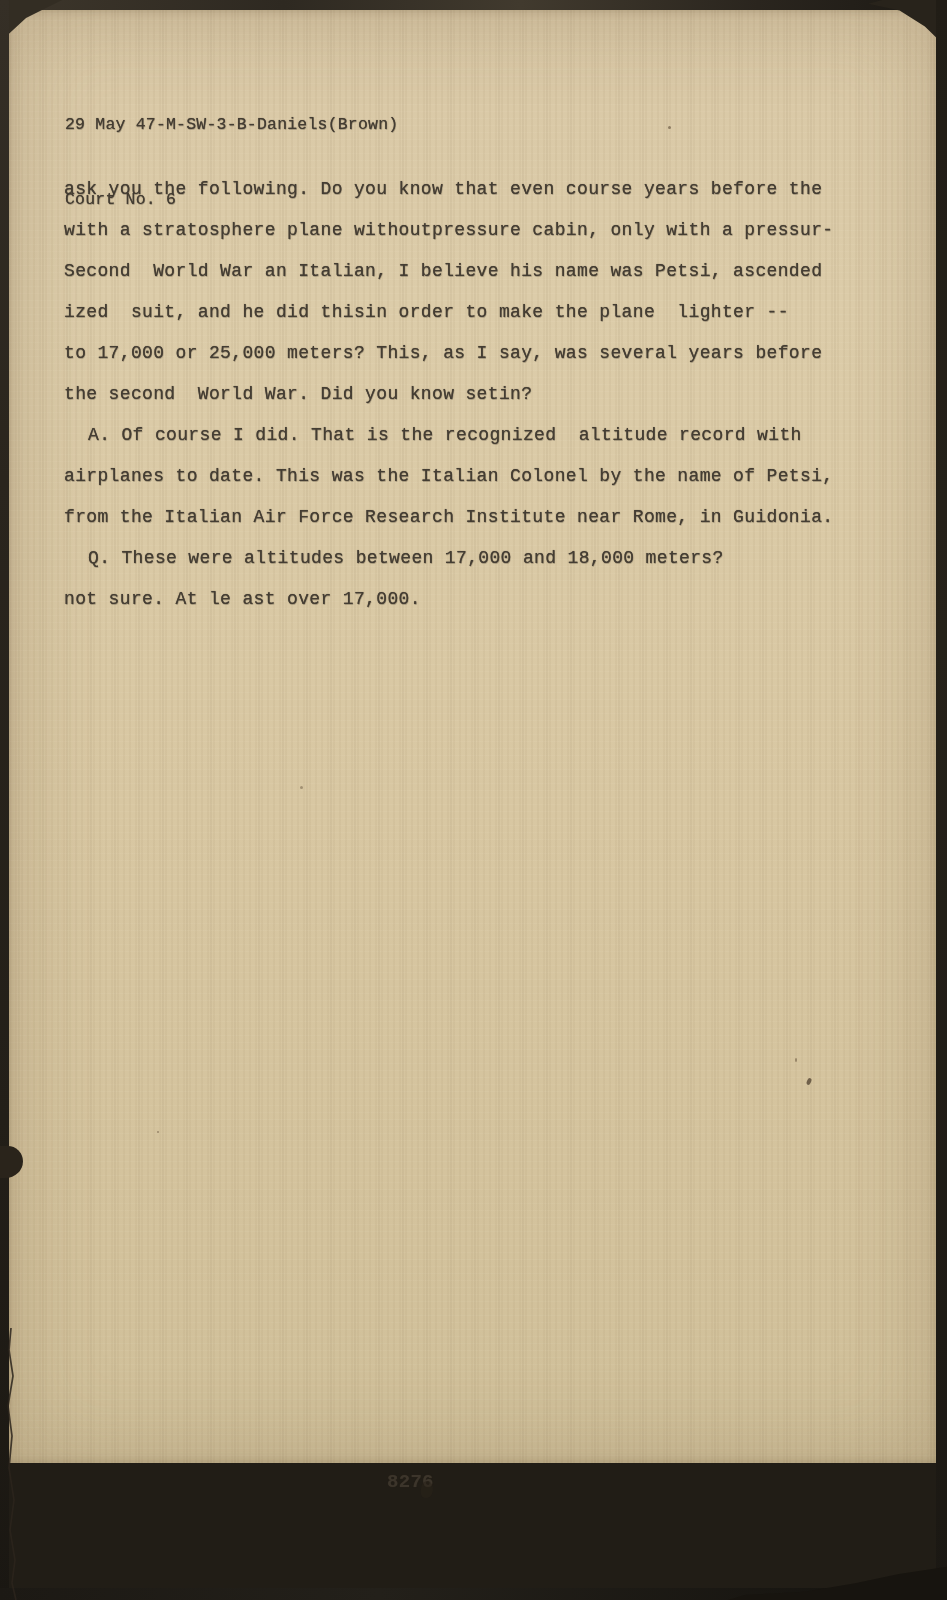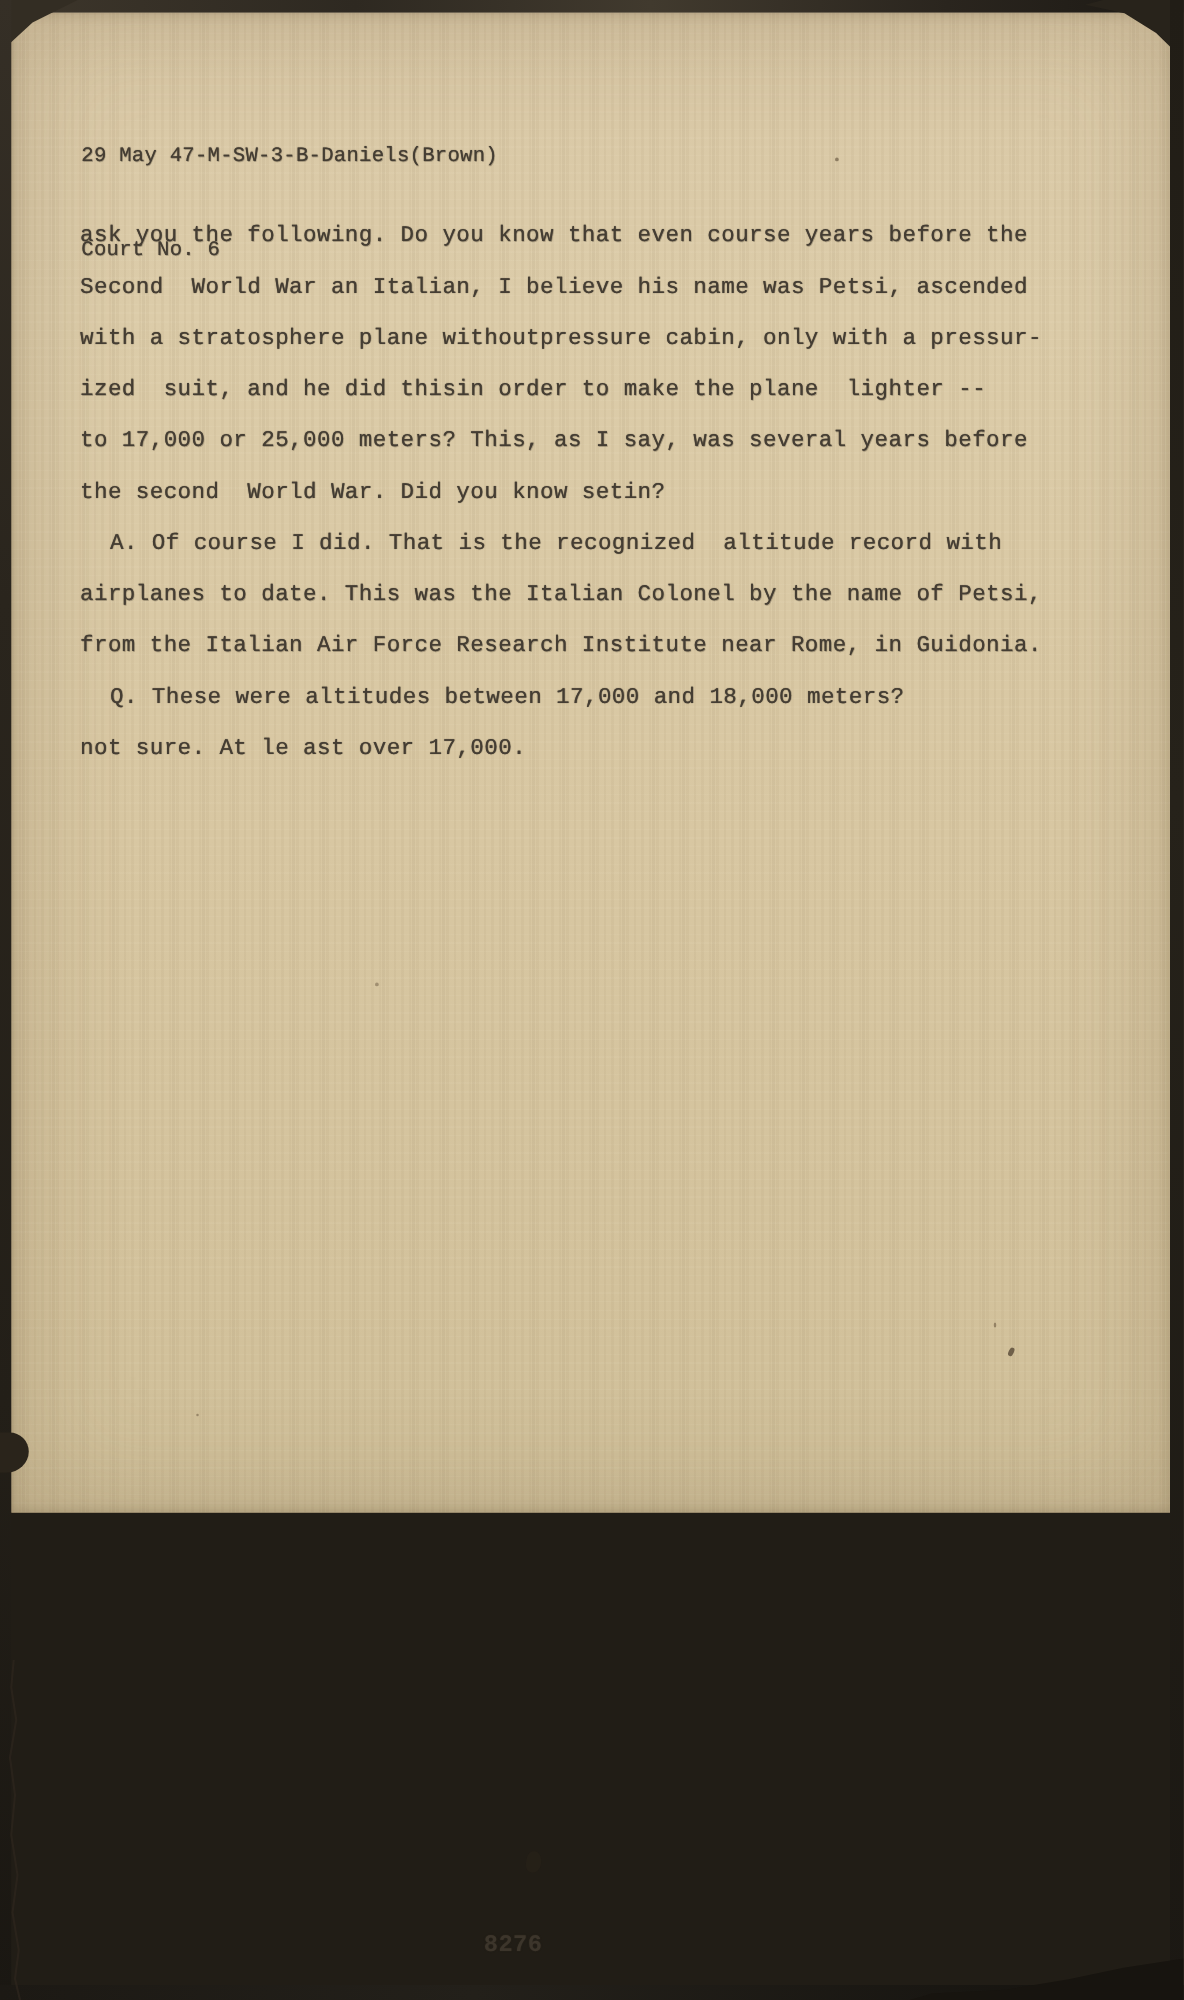--- a/index.html
+++ b/index.html
@@ -1,37 +1,37 @@
 <!DOCTYPE html>
 <html><head>
 <meta charset="utf-8">
 <style>
   html,body{margin:0;padding:0;}
   body{width:947px;height:1600px;background:#211d16;font-family:"Liberation Mono","DejaVu Sans Mono",monospace;}
   .scan{position:relative;width:947px;height:1600px;overflow:hidden;background:#211d16;}
 
   
   .paper{
-    position:absolute;left:9px;top:10px;width:929px;height:1200px;
+    position:absolute;left:9px;top:10px;width:929px;height:1453px;
     background-color:#d8c7a3;
     background-image:
       repeating-linear-gradient(90deg, rgba(160,138,100,0.09) 0px, rgba(160,138,100,0.09) 2px, rgba(0,0,0,0) 2px, rgba(0,0,0,0) 6px),
       repeating-linear-gradient(90deg, rgba(0,0,0,0) 0px, rgba(0,0,0,0) 9px, rgba(120,100,70,0.08) 9px, rgba(120,100,70,0.08) 11px, rgba(0,0,0,0) 11px, rgba(0,0,0,0) 24px),
       repeating-linear-gradient(0deg, rgba(255,248,230,0.05) 0px, rgba(255,248,230,0.05) 1px, rgba(0,0,0,0) 1px, rgba(0,0,0,0) 7px),
       linear-gradient(180deg,#d9c8a6 0%,#dccca9 20%,#d8c7a2 55%,#d3c29c 85%,#cfbf99 100%);
     box-shadow: inset 0 0 90px rgba(110,90,60,0.28), inset 0 0 10px rgba(90,75,50,0.30);
   }
 
   
   .typed{color:#443d33;text-shadow:0 0 0.8px rgba(62,54,42,0.85),0.5px 0.5px 0 rgba(62,54,42,0.25);}
   .header{position:absolute;left:56px;top:52px;font-size:16.5px;letter-spacing:0.2px;line-height:25px;white-space:pre;}
   .bodytext{position:absolute;left:55px;top:158px;width:830px;}
   .line{height:41.1px;display:flex;align-items:center;white-space:pre;font-size:18px;letter-spacing:0.35px;}
   .indent{padding-left:24px;}
-  .pagenum{position:absolute;left:387px;top:1545px;font-size:19px;letter-spacing:0.3px;font-weight:bold;color:#3c352b;text-shadow:0 0 1px rgba(50,42,32,0.9);}
+  .pagenum{position:absolute;left:387px;top:1471px;font-size:19px;letter-spacing:0.3px;font-weight:bold;color:#3c352b;text-shadow:0 0 1px rgba(50,42,32,0.9);}
   .smudge{position:absolute;left:421px;top:1481px;width:12px;height:17px;background:rgba(42,35,26,0.55);border-radius:45% 55% 50% 40%;transform:rotate(8deg);}
 
   
   .edge-top{position:absolute;left:0;top:0;width:947px;height:10px;background:linear-gradient(90deg,#3d362b,#2e2921 30%,#413a2e 55%,#2a251e 80%,#1c1914);}
   .corner-tl{position:absolute;left:0;top:0;width:62px;height:40px;background:#332d23;clip-path:polygon(0 0,100% 0,42% 45%,14% 85%,0 100%);}
   .corner-tr{position:absolute;left:868px;top:0;width:79px;height:48px;background:#28231b;clip-path:polygon(18% 0,100% 0,100% 100%,72% 55%,40% 22%,0 8%);}
   .edge-right{position:absolute;left:936px;top:0;width:11px;height:1600px;background:linear-gradient(180deg,#211d16,#26221a 40%,#1b1813);}
   .edge-left{position:absolute;left:0;top:0;width:9px;height:1600px;background:linear-gradient(180deg,#352f26,#2a251d 30%,#231f18 70%,#1a1712);}
   .notch{position:absolute;left:0;top:1146px;width:23px;height:32px;background:#2a241b;border-radius:0 70% 80% 0 / 0 50% 55% 0;}
   .edge-bottom{position:absolute;left:0;top:1588px;width:947px;height:12px;background:linear-gradient(90deg,#1c1914,#23201a 40%,#14120e);}
@@ -53,22 +53,22 @@
 
   <div class="paper">
 
     <div class="header typed">
       <div>29 May 47-M-SW-3-B-Daniels(Brown)</div>
       <div>Court No. 6</div>
     </div>
 
     <div class="bodytext typed">
       <div class="line">ask you the following. Do you know that even course years before the</div>
+      <div class="line">with a stratosphere plane withoutpressure cabin, only with a pressur-</div>
       <div class="line">Second  World War an Italian, I believe his name was Petsi, ascended</div>
-      <div class="line">with a stratosphere plane withoutpressure cabin, only with a pressur-</div>
       <div class="line">ized  suit, and he did thisin order to make the plane  lighter --</div>
       <div class="line">to 17,000 or 25,000 meters? This, as I say, was several years before</div>
       <div class="line">the second  World War. Did you know setin?</div>
       <div class="line indent">A. Of course I did. That is the recognized  altitude record with</div>
       <div class="line">airplanes to date. This was the Italian Colonel by the name of Petsi,</div>
       <div class="line">from the Italian Air Force Research Institute near Rome, in Guidonia.</div>
       <div class="line indent">Q. These were altitudes between 17,000 and 18,000 meters?</div>
       <div class="line">not sure. At le ast over 17,000.</div>
     </div>
 

